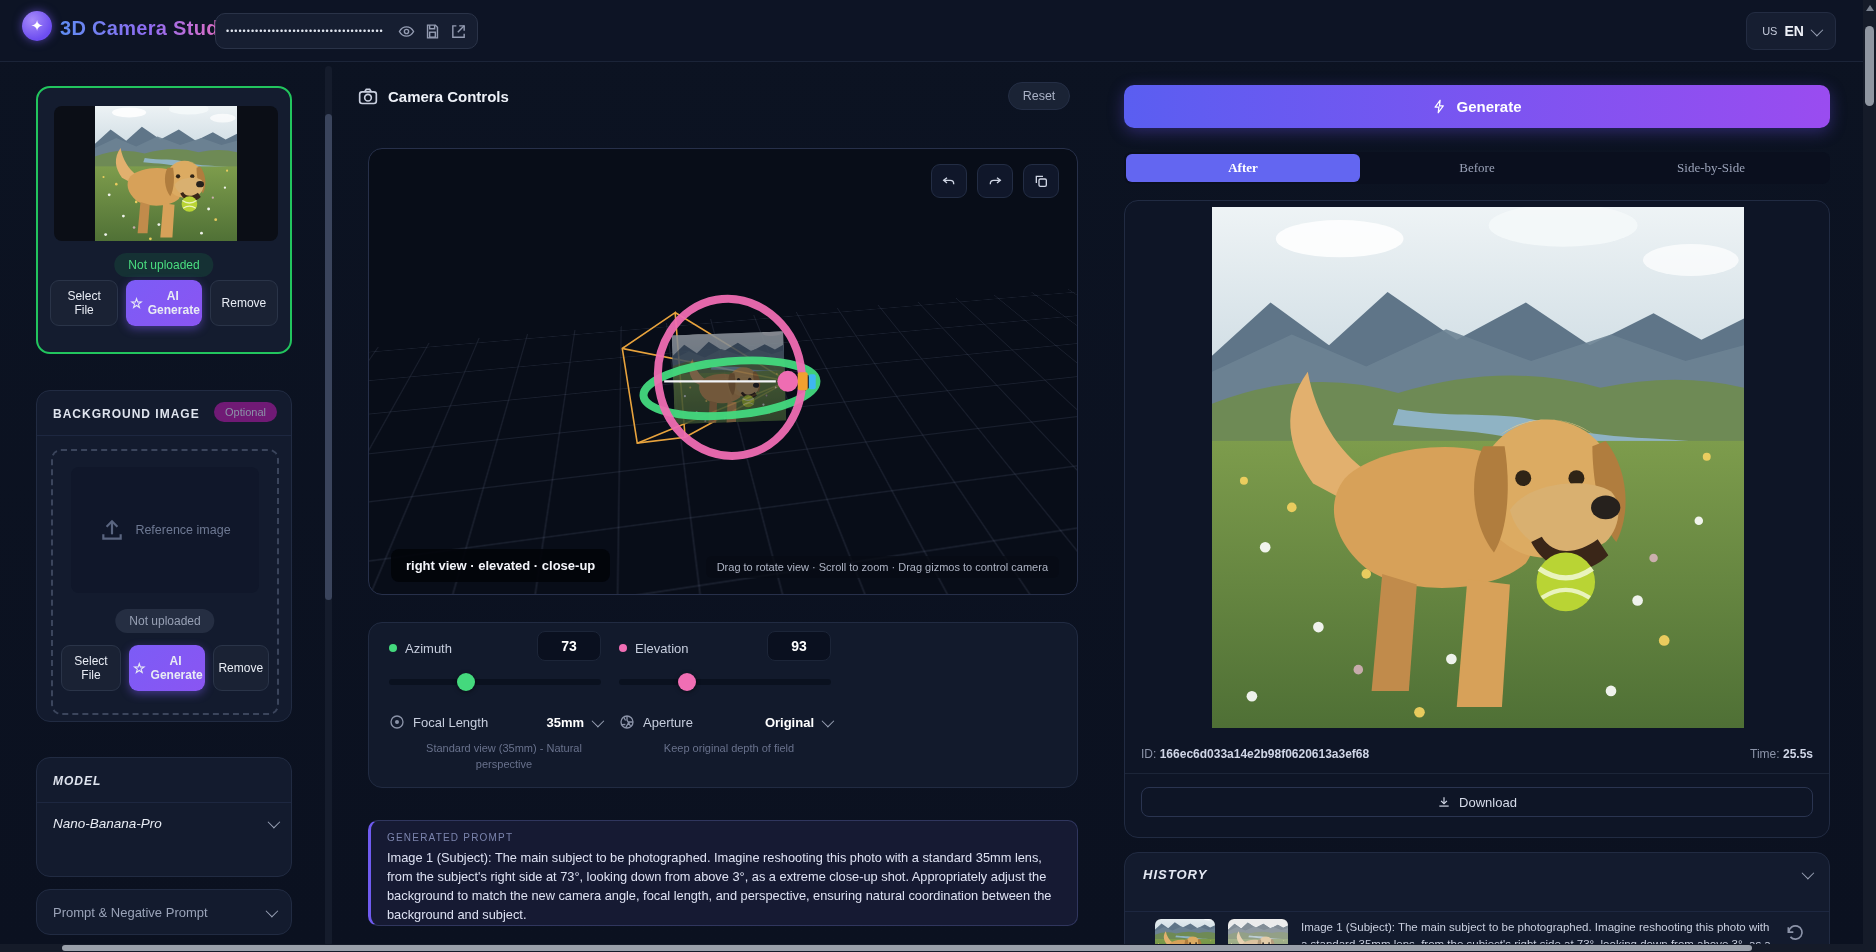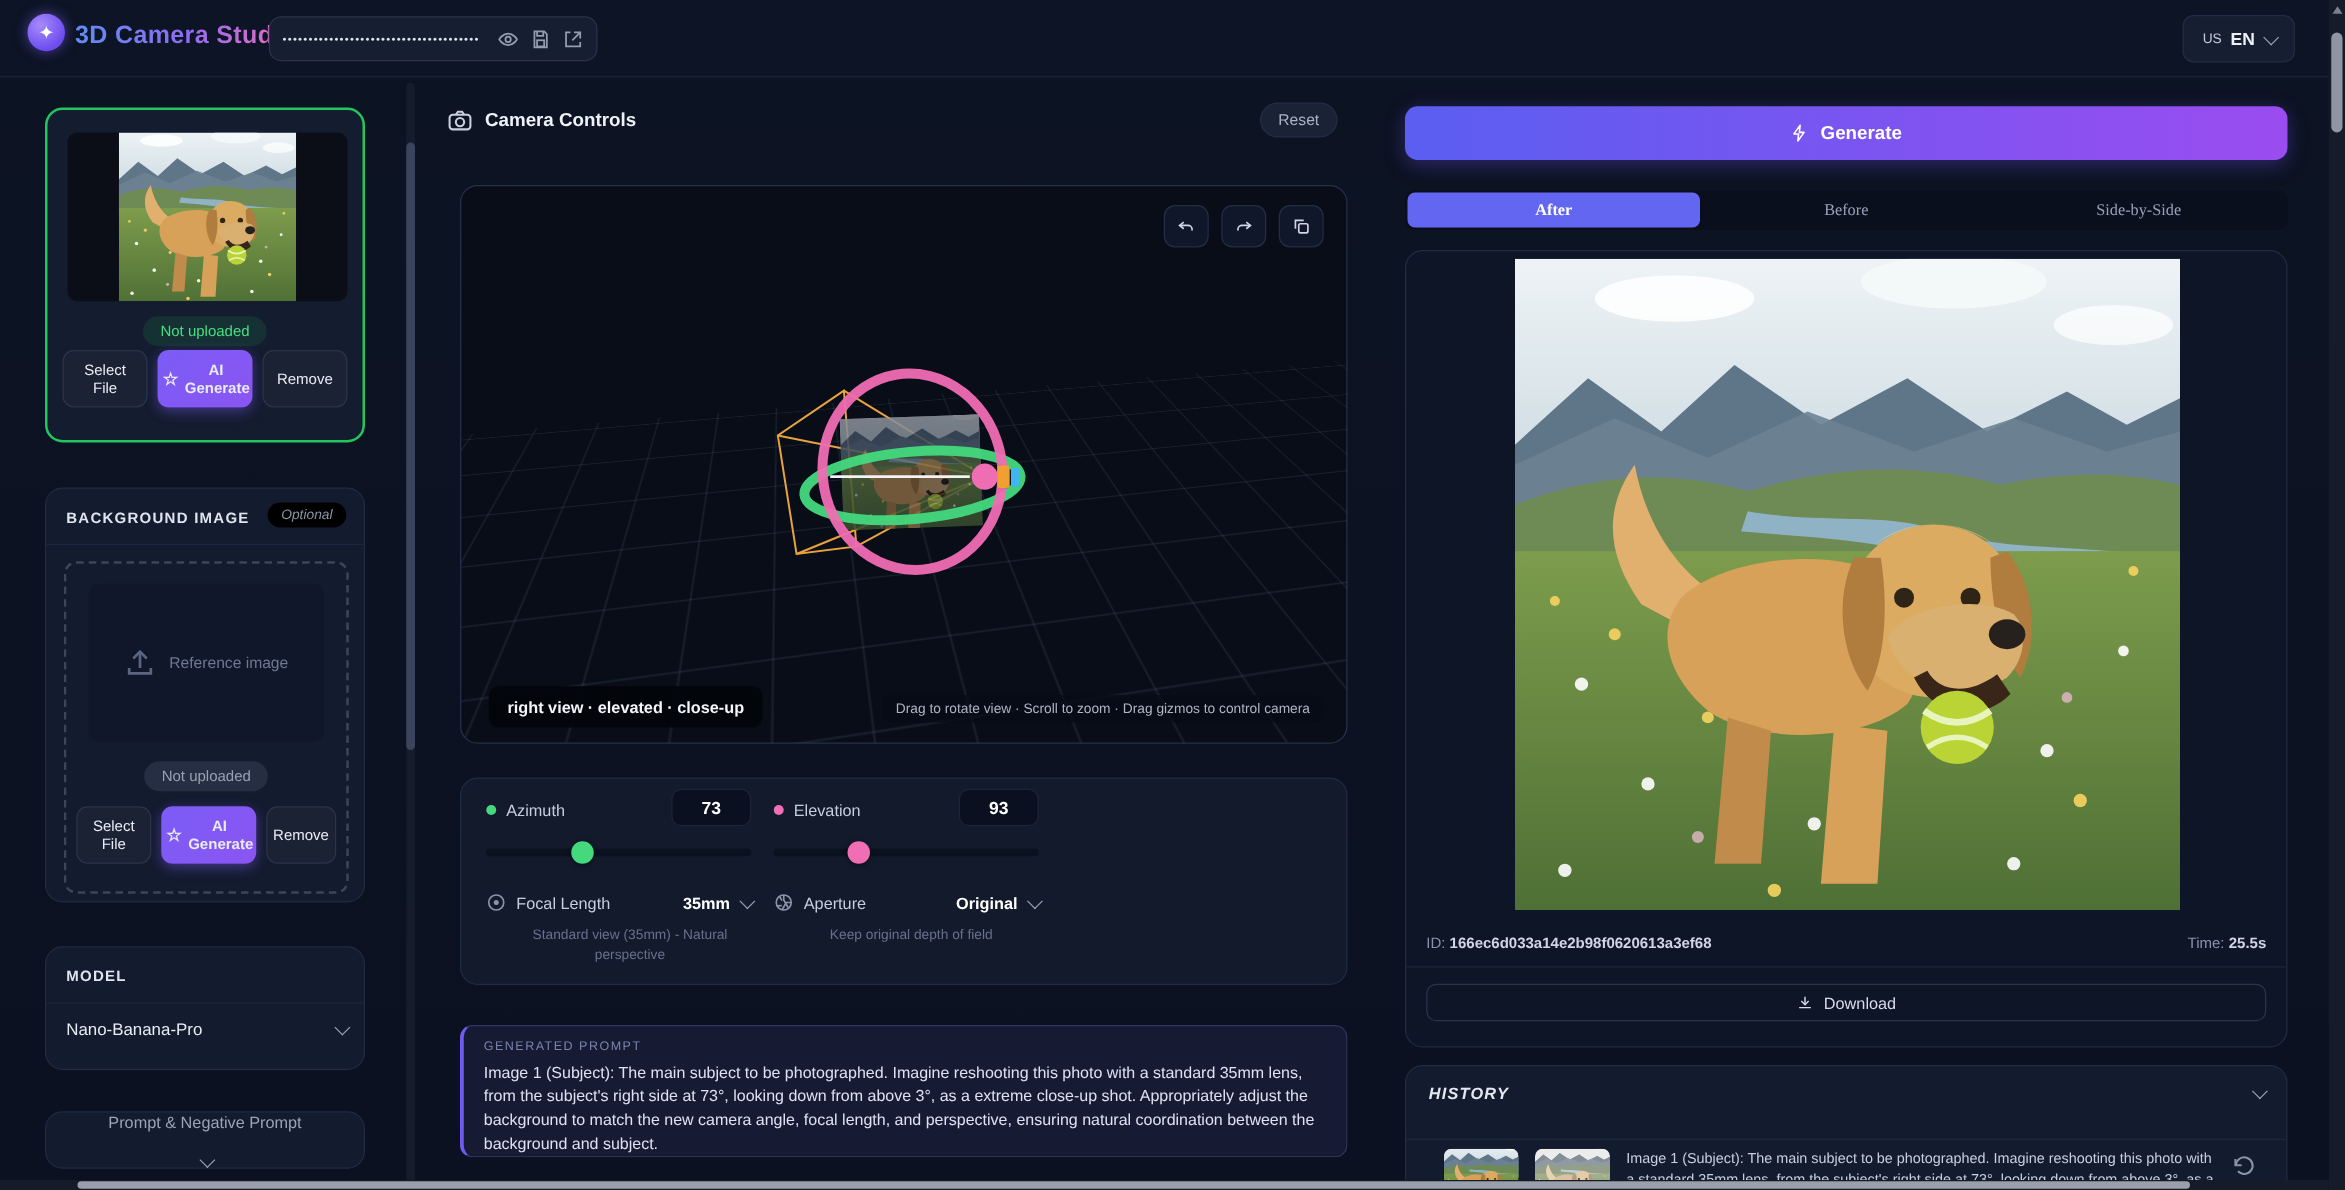--- a/index.html
+++ b/index.html
@@ -50,38 +50,38 @@
   .sbtn { flex:1; height:46px; border-radius:9px; border:1px solid #2a3448; background:#1a2234;
           color:#e8ecf4; font-size:12px; display:flex; align-items:center; justify-content:center;
           text-align:center; cursor:pointer; line-height:1.2; padding:2px 4px; }
   .sbtn.ai { background:linear-gradient(135deg,#7c5cf6,#8a55f2); border:none; gap:5px;
              box-shadow:0 3px 10px rgba(124,92,246,.45); font-weight:bold; }
   .sbtn .two-line { width:50px; }
   .star { font-size:14px; }
 
   .bg-card { left:36px; top:390px; width:256px; height:332px; }
   .sec-title { position:absolute; left:16px; top:16px; font-size:12px; font-weight:bold; letter-spacing:1px; color:#dfe4ee; }
-  .opt-badge { position:absolute; right:14px; top:11px; background:#000000; color:#8b93a8;
-               font-size:11px; padding:4px 11px; border-radius:999px;font-style:italic; }
+  .opt-badge { position:absolute; right:14px; top:11px; background:#701a75; color:#8b93a8;
+               font-size:11px; padding:4px 11px; border-radius:999px; }
   .sec-div { position:absolute; left:0; right:0; top:44px; height:1px; background:#1d2740; }
   .dash-box { position:absolute; left:14px; top:58px; width:228px; height:266px;
               border:2px dashed #3b455c; border-radius:10px; }
   .ref-box { position:absolute; left:18px; top:16px; width:188px; height:126px; background:#10172a;
              border-radius:8px; display:flex; flex-direction:row; align-items:center; justify-content:center;
              gap:10px; color:#626d87; }
   .ref-label { font-size:12.5px; color:#6d7892; }
   .upload-ic { width:26px; height:26px; color:#5a6580; }
 
-  .model-card { left:36px; top:757px; width:256px; height:99px; }
+  .model-card { left:36px; top:757px; width:256px; height:120px;font-style:italic; }
   .model-row { position:absolute; left:16px; right:14px; top:58px; display:flex; align-items:center;
                justify-content:space-between; cursor:pointer; }
   .model-name { font-size:13.5px; color:#e8ecf4; }
 
   .prompt-card { left:36px; top:889px; width:256px; height:46px; display:flex; align-items:center;
-                 justify-content:space-between; padding:0 16px; cursor:pointer;flex-direction:column; }
+                 justify-content:space-between; padding:0 16px; cursor:pointer; }
   .prompt-toggle-label { font-size:13px; color:#9aa3b8; }
 
   .side-scroll { position:absolute; left:325px; top:66px; width:7px; height:880px; background:#151c2c; border-radius:4px; }
   .side-thumb { position:absolute; left:0; top:48px; width:7px; height:486px; background:#3a445c; border-radius:4px; }
 
   
   .cam-head { position:absolute; left:358px; top:86px; display:flex; align-items:center; gap:10px; }
   .cam-ic { width:20px; height:20px; color:#c9cfdf; }
   .cam-title { font-size:15px; font-weight:bold; color:#eef1f8; }
   .reset-btn { position:absolute; left:1008px; top:82px; width:62px; height:28px; background:#1a2335;

